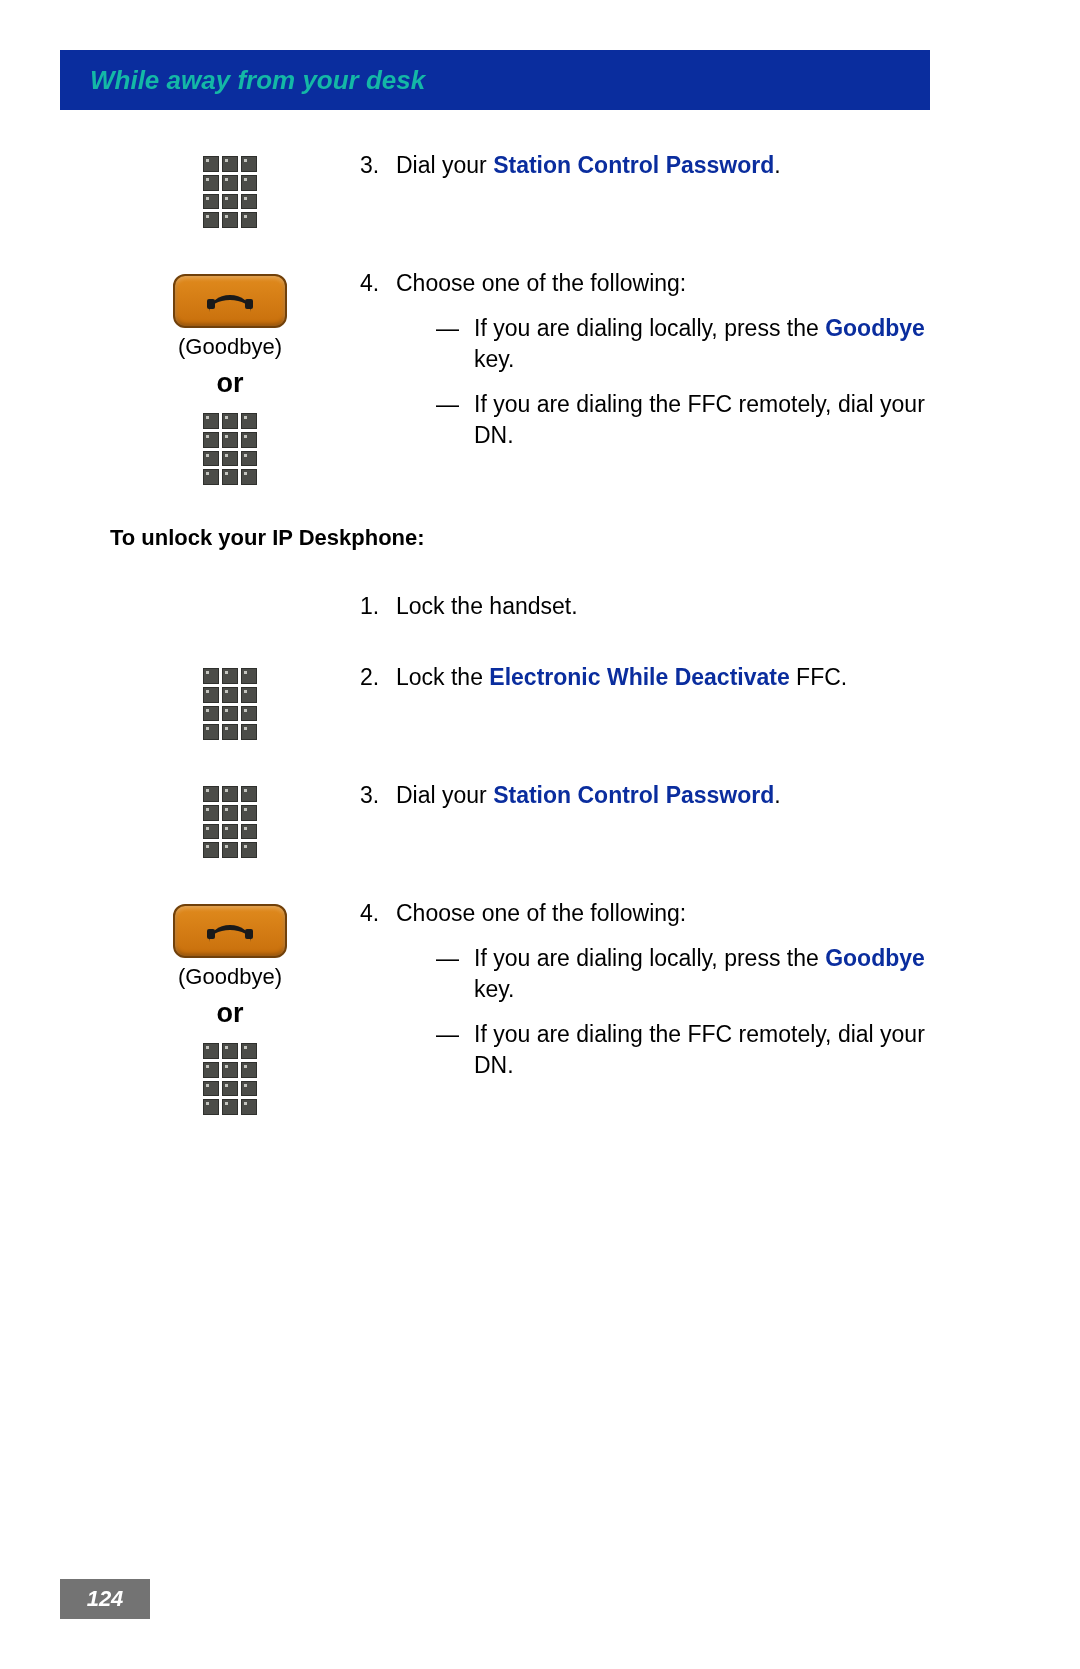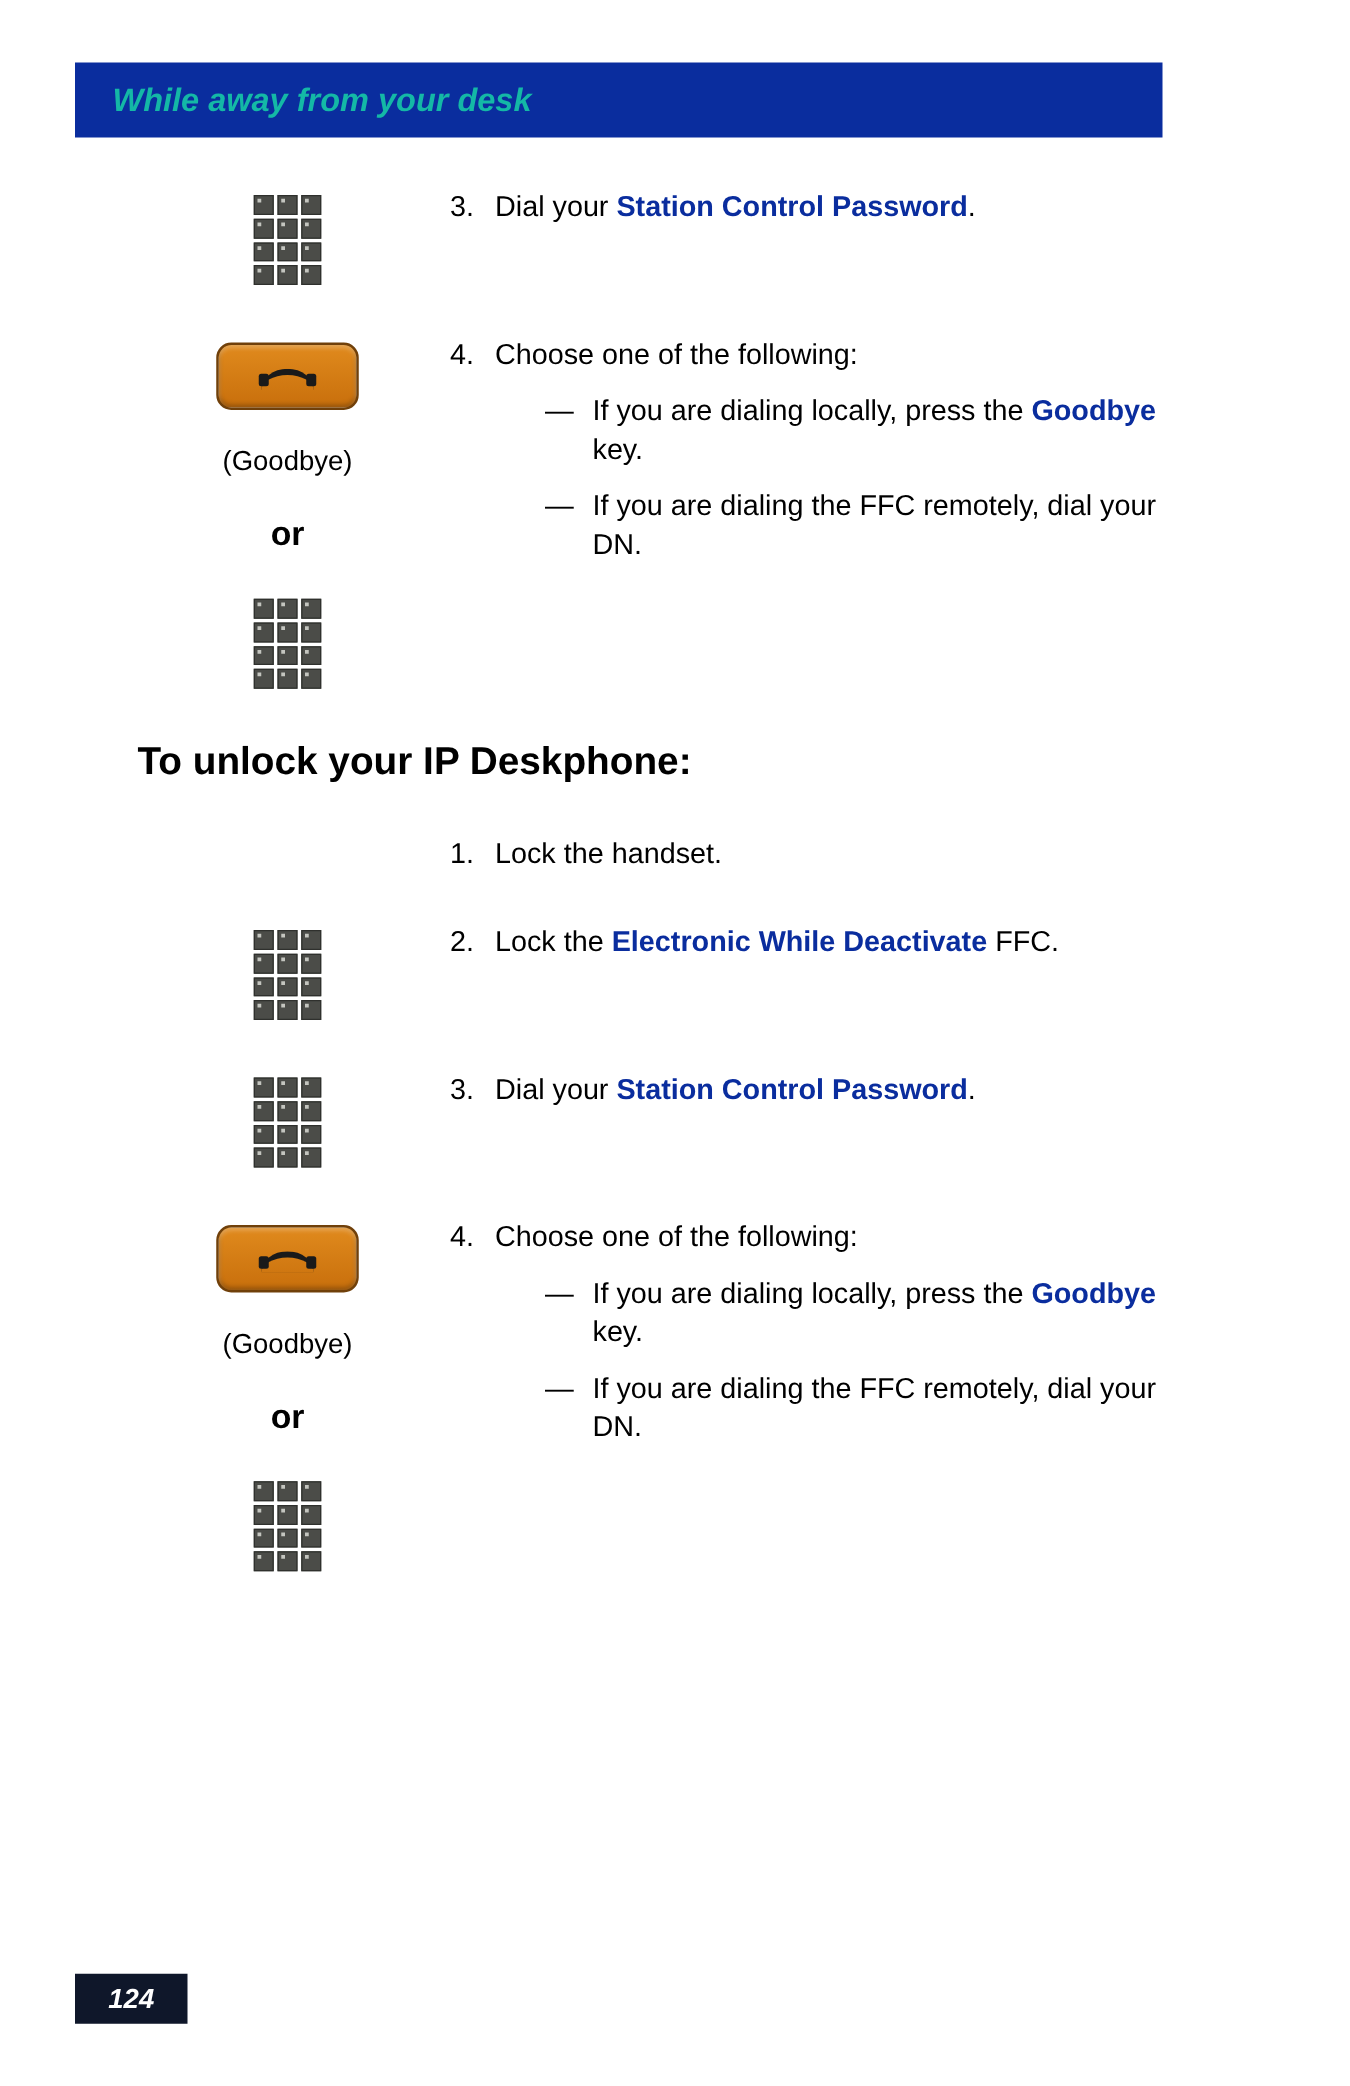--- a/index.html
+++ b/index.html
@@ -39,21 +39,20 @@
     flex-direction: row;
     align-items: flex-start;
     margin-bottom: 40px;
   }
   .icon-col {
     width: 260px;
     display: flex;
     flex-direction: column;
     align-items: center;
     padding-top: 6px;
-    gap: 22px;
   }
   .text-col {
     flex: 1;
     font-size: 23px;
     line-height: 1.35;
     color: #000;
   }
   .step-line {
     display: flex;
   }
@@ -72,21 +71,21 @@
   .dash {
     width: 38px;
     flex: none;
   }
   .link {
     color: #0a2d9e;
     font-weight: bold;
   }
   .section-head {
     font-weight: bold;
-    font-size: 31px;
+    font-size: 22px;
     margin: 30px 0 40px 10px;
   }
   
   .keypad {
     width: 54px;
     height: 72px;
     display: grid;
     grid-template-columns: repeat(3, 1fr);
     grid-template-rows: repeat(4, 1fr);
     gap: 3px;
@@ -154,21 +153,21 @@
     font-weight: bold;
     font-size: 27px;
     margin: 8px 0 14px 0;
   }
   .footer {
     position: absolute;
     left: 60px;
     bottom: 50px;
     width: 90px;
     height: 40px;
-    background: #0f172a;
+    background: #737373;
     color: #fff;
     font-weight: bold;
     font-style: italic;
     font-size: 22px;
     display: flex;
     align-items: center;
     justify-content: center;
   }
   .inline {
     display: inline;

